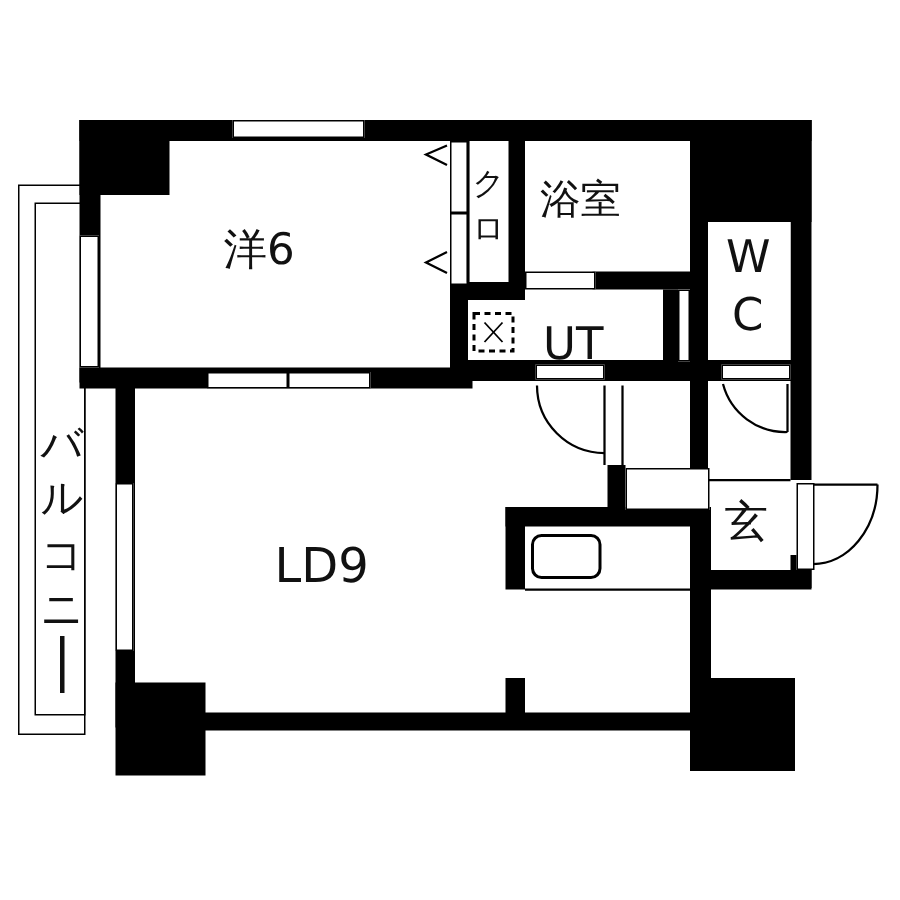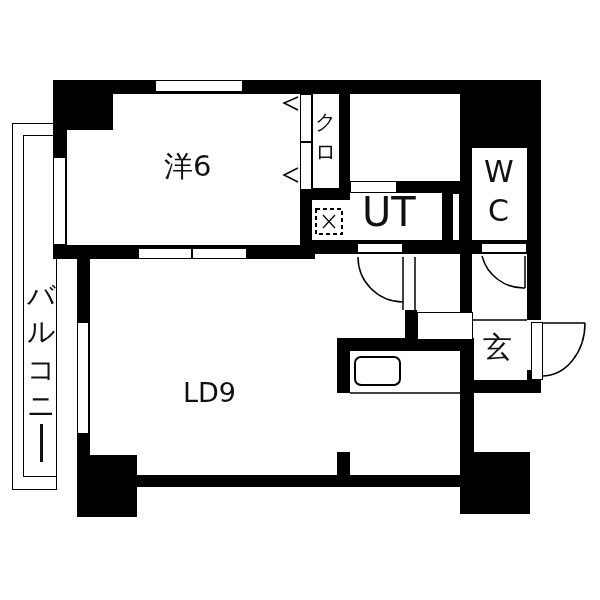--- a/index.html
+++ b/index.html
@@ -84,27 +84,28 @@
     <line x1="542" y1="323" x2="585" y2="323" stroke="#000" stroke-width="1.5"></line>
     <path d="M585,323 A43,53 0 0 1 542,376" fill="none" stroke="#000" stroke-width="1.5"></path>
 
     <line x1="472" y1="320" x2="527" y2="320" stroke="#000" stroke-width="1.5"></line>
 
     <line x1="350" y1="393" x2="460" y2="393" stroke="#000" stroke-width="1.5"></line>
 
     <rect x="355" y="357" width="45" height="28" rx="6" ry="6" fill="none" stroke="#000" stroke-width="2"></rect>
   </svg>
 
-  <div class="lbl" style="left:164px; top:152px; font-size:29px;">洋6</div>
+  <div class="lbl" style="left:149px; top:152px; font-size:29px;">洋6</div>
   <div class="lbl" style="left:315px; top:112px; font-size:21px;">ク</div>
   <div class="lbl" style="left:315px; top:142px; font-size:21px;">ロ</div>
-  <div class="lbl" style="left:362px; top:192px; font-size:40px;">UT</div>
+  <div class="lbl" style="left:360px; top:120px; font-size:27px;">浴室</div>
+  <div class="lbl" style="left:362px; top:215px; font-size:30px;">UT</div>
   <div class="lbl" style="left:484px; top:157px; font-size:30px;">W</div>
   <div class="lbl" style="left:488px; top:196px; font-size:30px;">C</div>
-  <div class="lbl" style="left:183px; top:379px; font-size:27px;">LD9</div>
+  <div class="lbl" style="left:183px; top:361px; font-size:32px;">LD9</div>
   <div class="lbl" style="left:483px; top:333px; font-size:29px;">玄</div>
 
   <div class="lbl" style="left:27px; top:282px; font-size:28px;">バ</div>
   <div class="lbl" style="left:27px; top:318px; font-size:28px;">ル</div>
   <div class="lbl" style="left:27px; top:356px; font-size:28px;">コ</div>
   <div class="lbl" style="left:27px; top:392px; font-size:28px;">ニ</div>
   <div class="lbl" style="left:40px; top:424px; width:3px; height:38px; background:#111;"></div>
 </div>
 
 </body></html>

